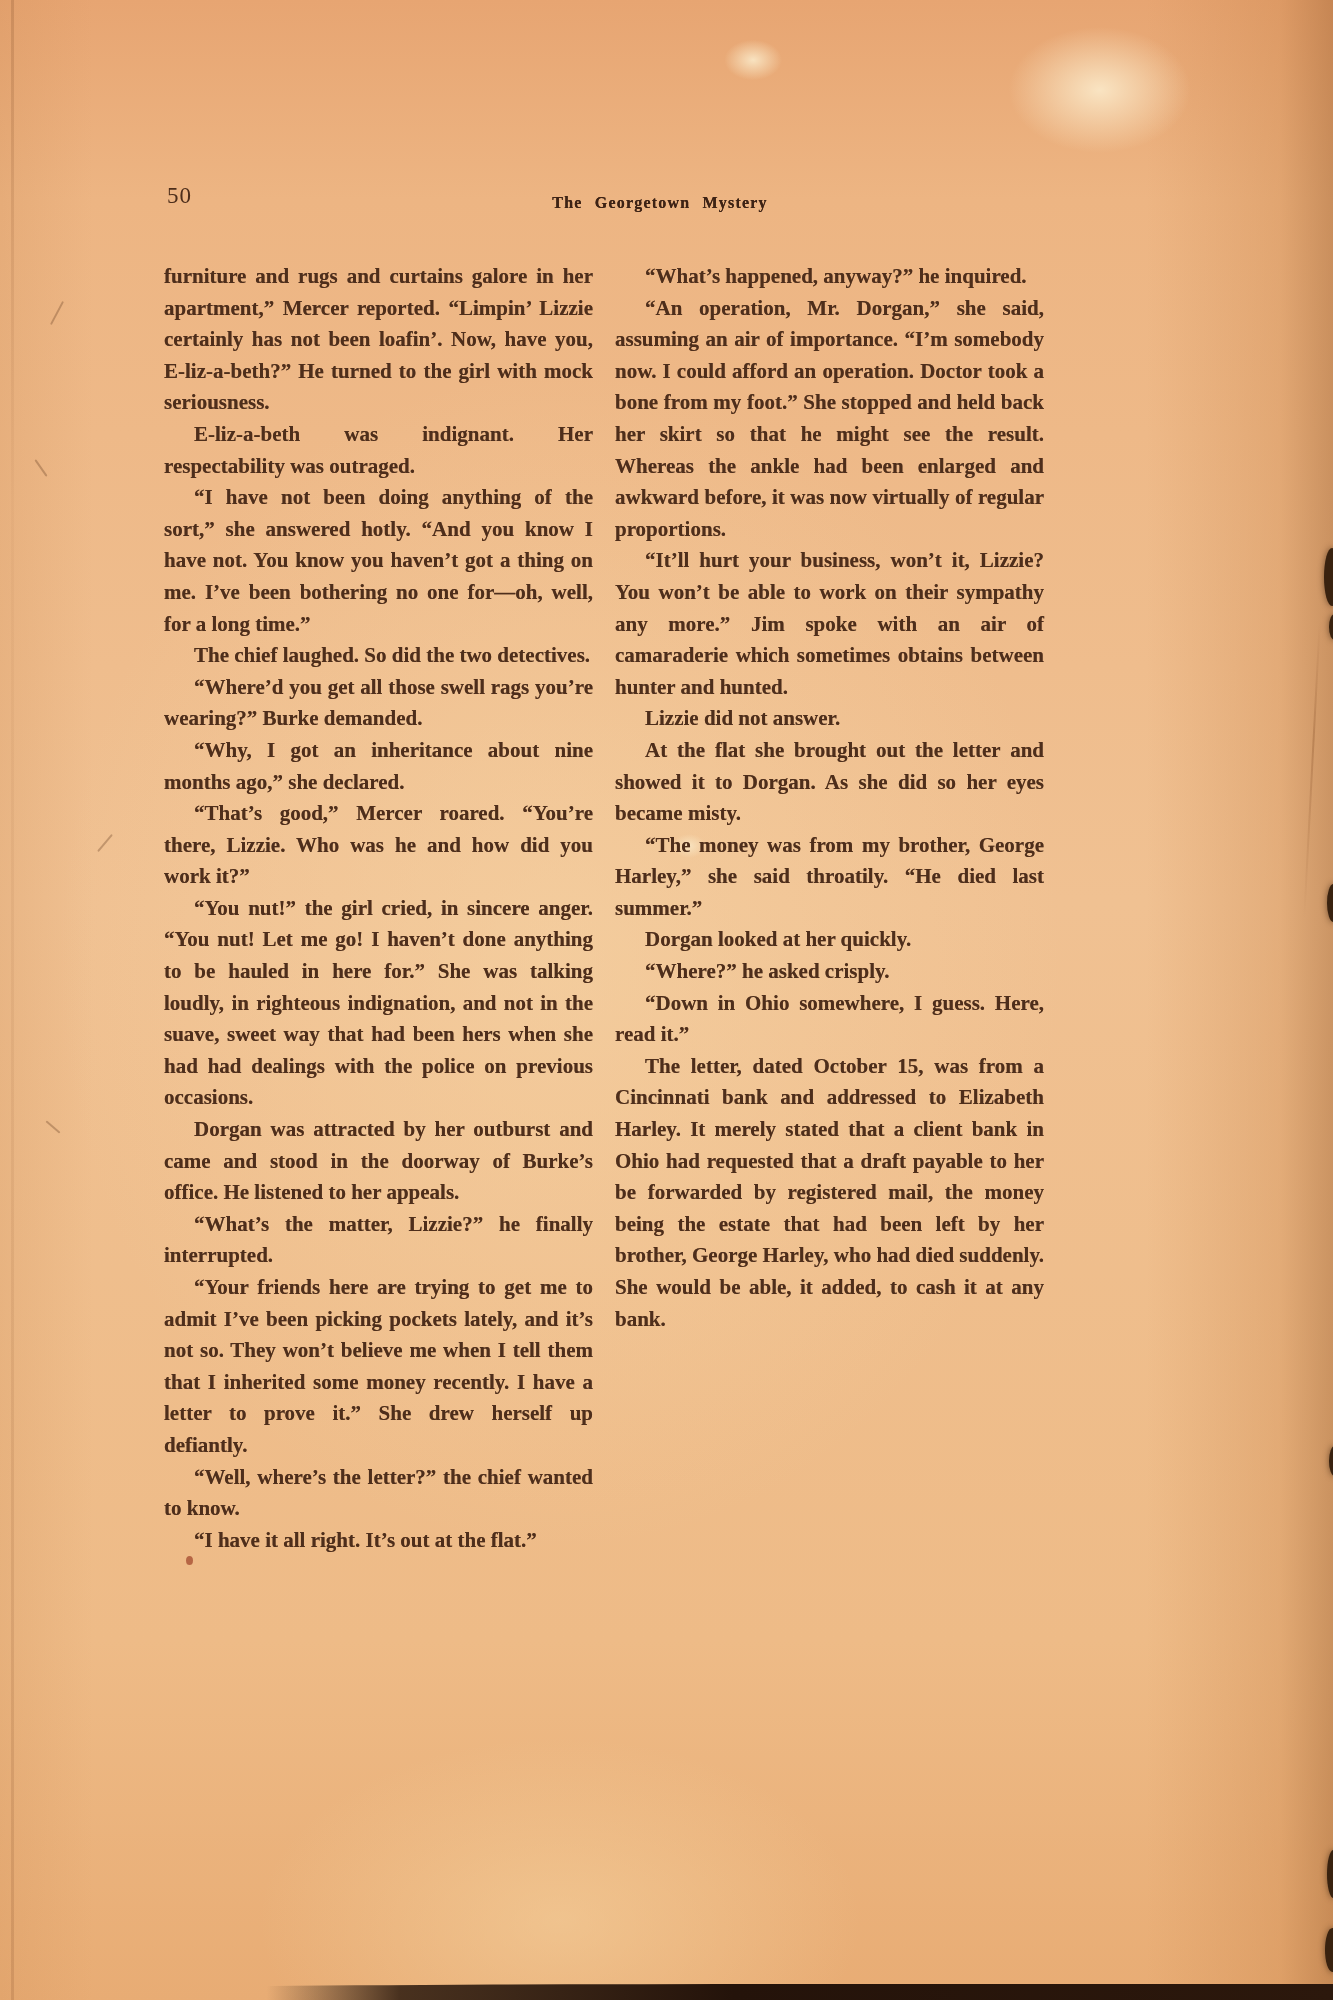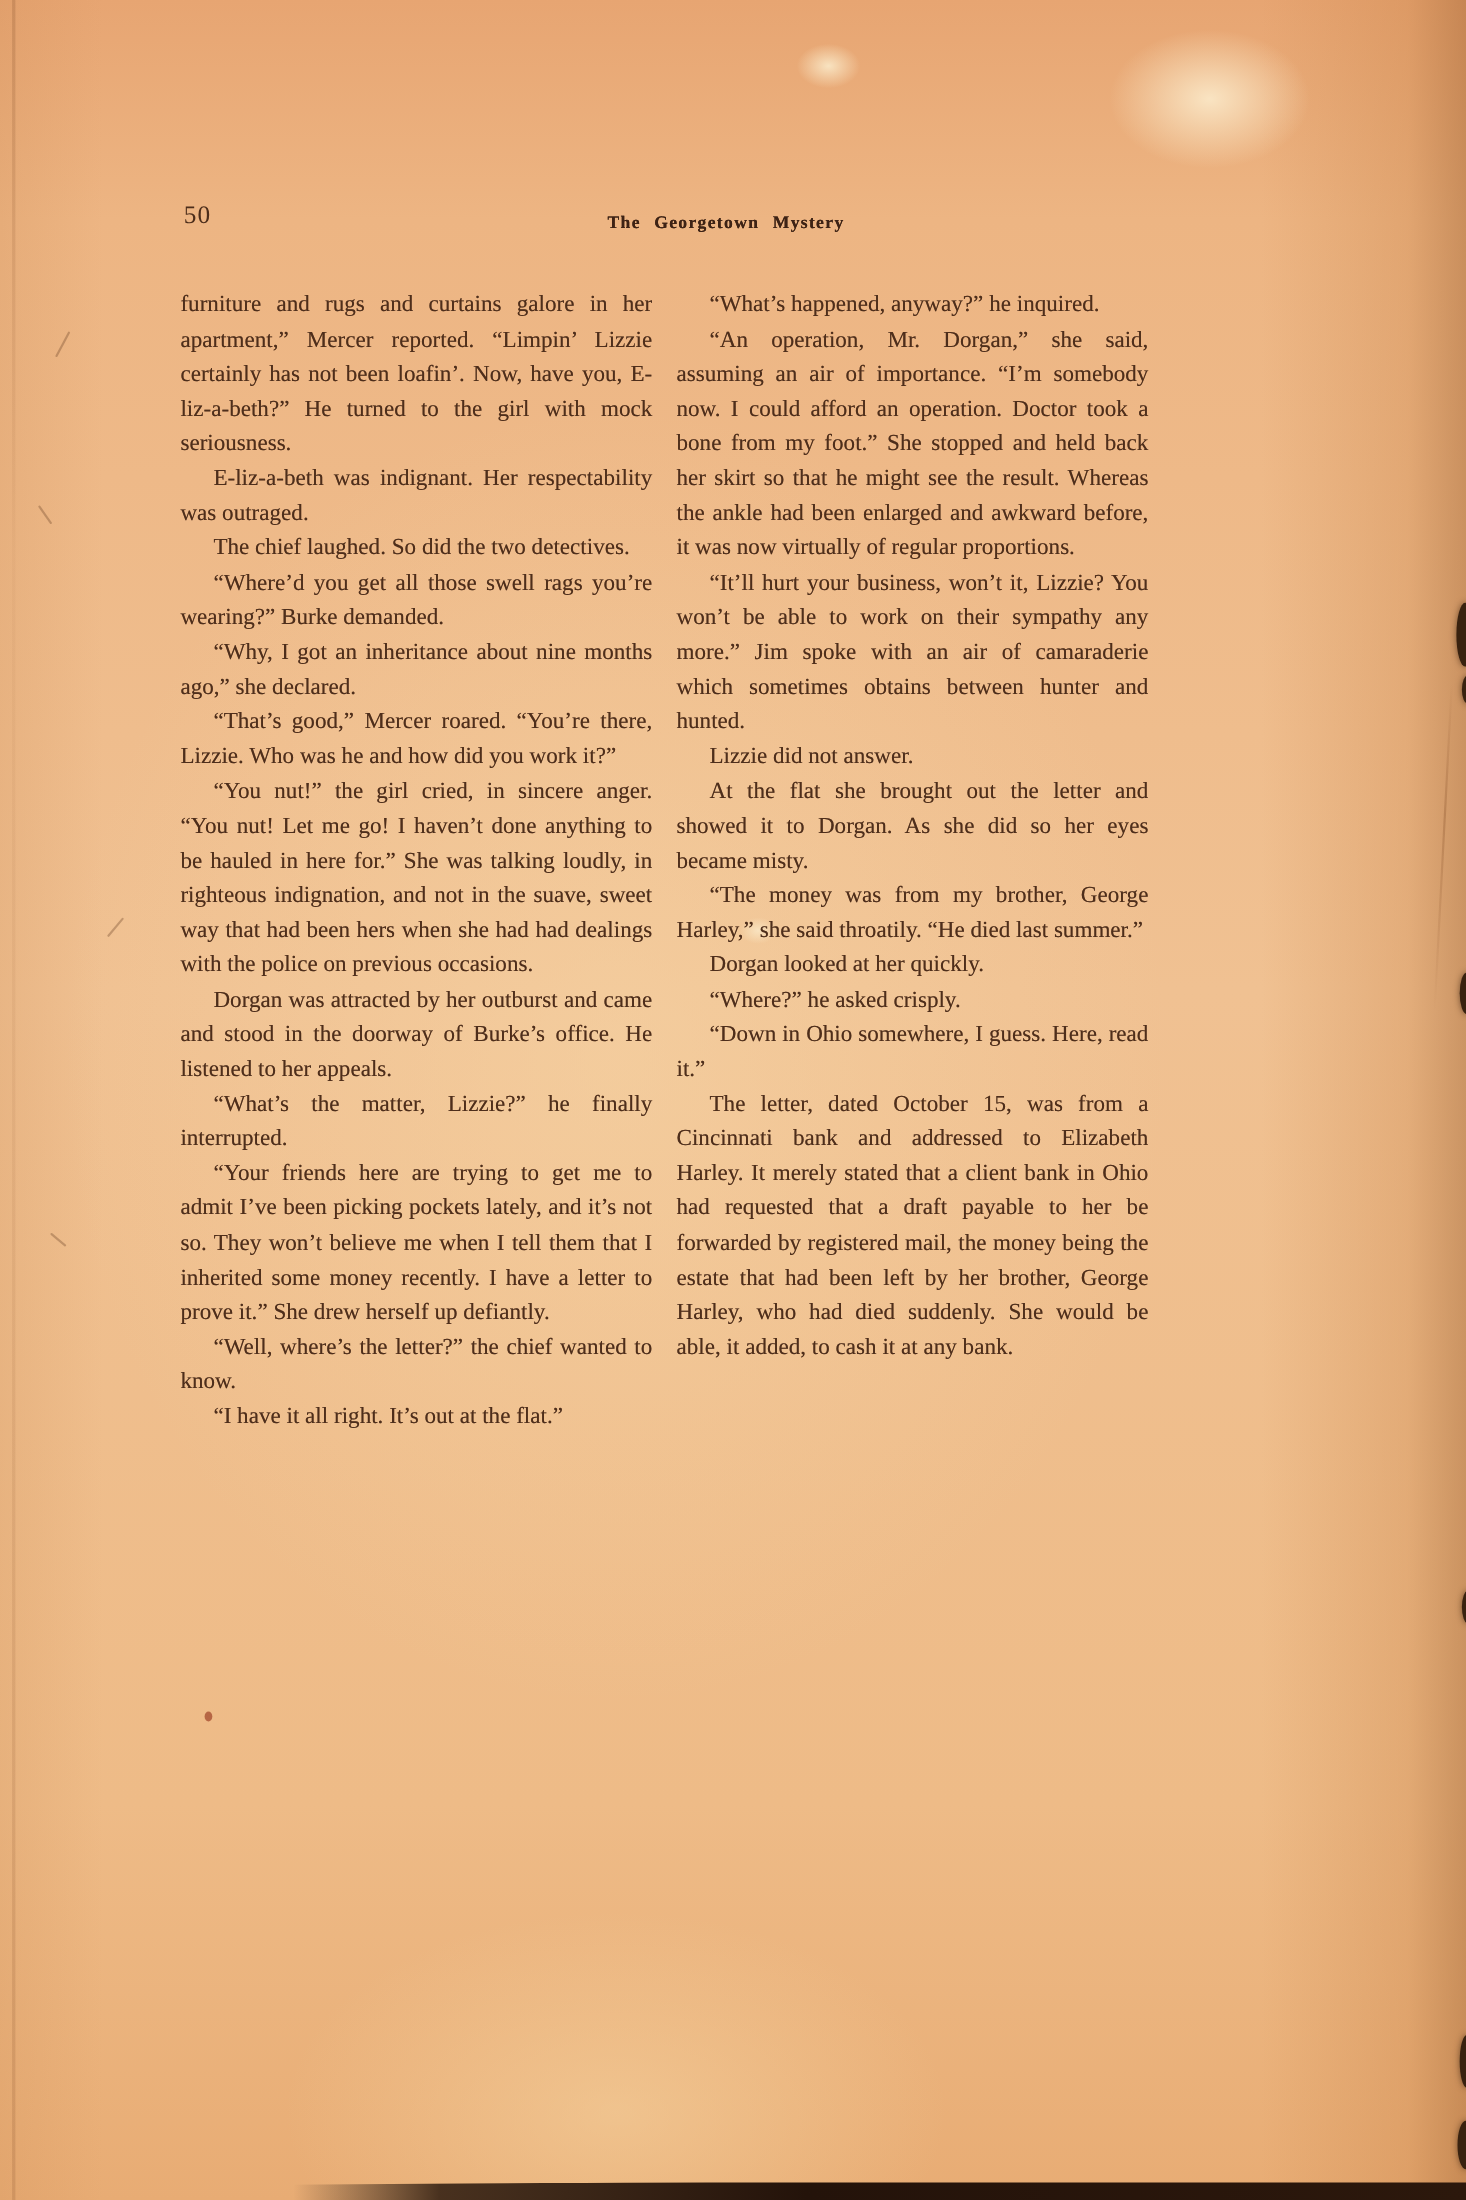--- a/index.html
+++ b/index.html
@@ -34,21 +34,21 @@
     position:absolute; top:261px; left:164px; width:880px;
     display:flex; gap:22px;
   }
   .col {
     width:429px;
     font-size:21px; line-height:31.6px;
     color:#4e2e1b;
     text-align:justify;
     text-shadow:0 0 0.4px rgba(78,46,27,0.55);
   }
-  .col p { margin:0; text-indent:30px; }
+  .col p { margin:0; text-indent:30px;font-weight:bold; }
   .col p.no-indent { text-indent:0; }
   
   .left-fold {
     position:absolute; left:11px; top:0; width:3px; height:100%;
     background:linear-gradient(180deg, rgba(150,95,55,0.3), rgba(150,95,55,0.05) 25%, rgba(150,95,55,0.12) 60%, rgba(150,95,55,0.25) 100%);
   }
   .right-crease {
     position:absolute; right:20px; top:620px; width:2px; height:300px;
     background:linear-gradient(180deg, rgba(140,85,45,0) 0%, rgba(140,85,45,0.35) 40%, rgba(140,85,45,0) 100%);
     transform:rotate(3deg);
@@ -84,20 +84,21 @@
 
 <div class="page">
 
   <span class="pagenum">50</span>
   <span class="title">The Georgetown Mystery</span>
 
   <div class="columns">
     <div class="col">
         <p class="no-indent">furniture and rugs and curtains galore in her apartment,” Mercer reported. “Limpin’ Lizzie certainly has not been loafin’. Now, have you, E-liz-a-beth?” He turned to the girl with mock seriousness.</p>
         <p>E-liz-a-beth was indignant. Her respectability was outraged.</p>
+        <p>“I have not been doing anything of the sort,” she answered hotly. “And you know I have not. You know you haven’t got a thing on me. I’ve been bothering no one for—oh, well, for a long time.”</p>
         <p>The chief laughed. So did the two detectives.</p>
         <p>“Where’d you get all those swell rags you’re wearing?” Burke demanded.</p>
         <p>“Why, I got an inheritance about nine months ago,” she declared.</p>
         <p>“That’s good,” Mercer roared. “You’re there, Lizzie. Who was he and how did you work it?”</p>
         <p>“You nut!” the girl cried, in sincere anger. “You nut! Let me go! I haven’t done anything to be hauled in here for.” She was talking loudly, in righteous indignation, and not in the suave, sweet way that had been hers when she had had dealings with the police on previous occasions.</p>
         <p>Dorgan was attracted by her outburst and came and stood in the doorway of Burke’s office. He listened to her appeals.</p>
         <p>“What’s the matter, Lizzie?” he finally interrupted.</p>
         <p>“Your friends here are trying to get me to admit I’ve been picking pockets lately, and it’s not so. They won’t believe me when I tell them that I inherited some money recently. I have a letter to prove it.” She drew herself up defiantly.</p>
         <p>“Well, where’s the letter?” the chief wanted to know.</p>
         <p>“I have it all right. It’s out at the flat.”</p>

